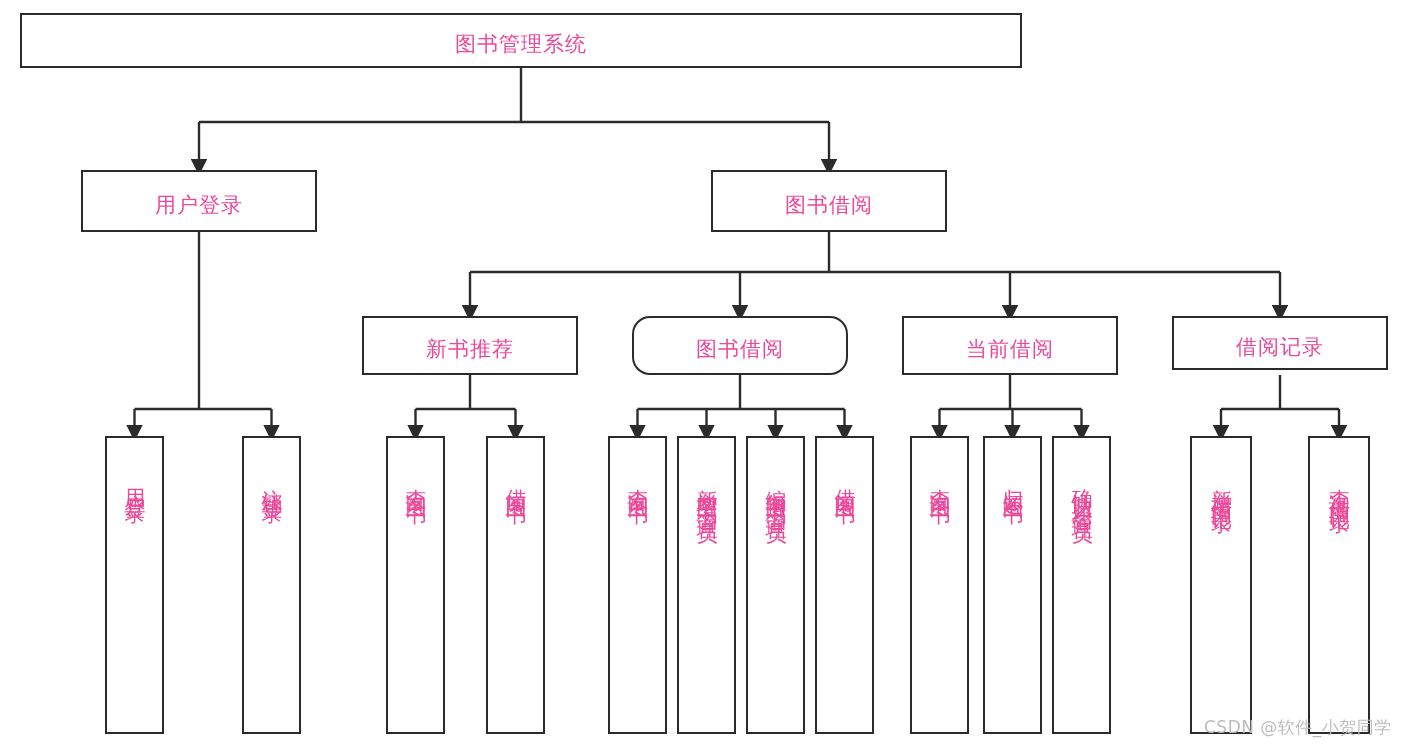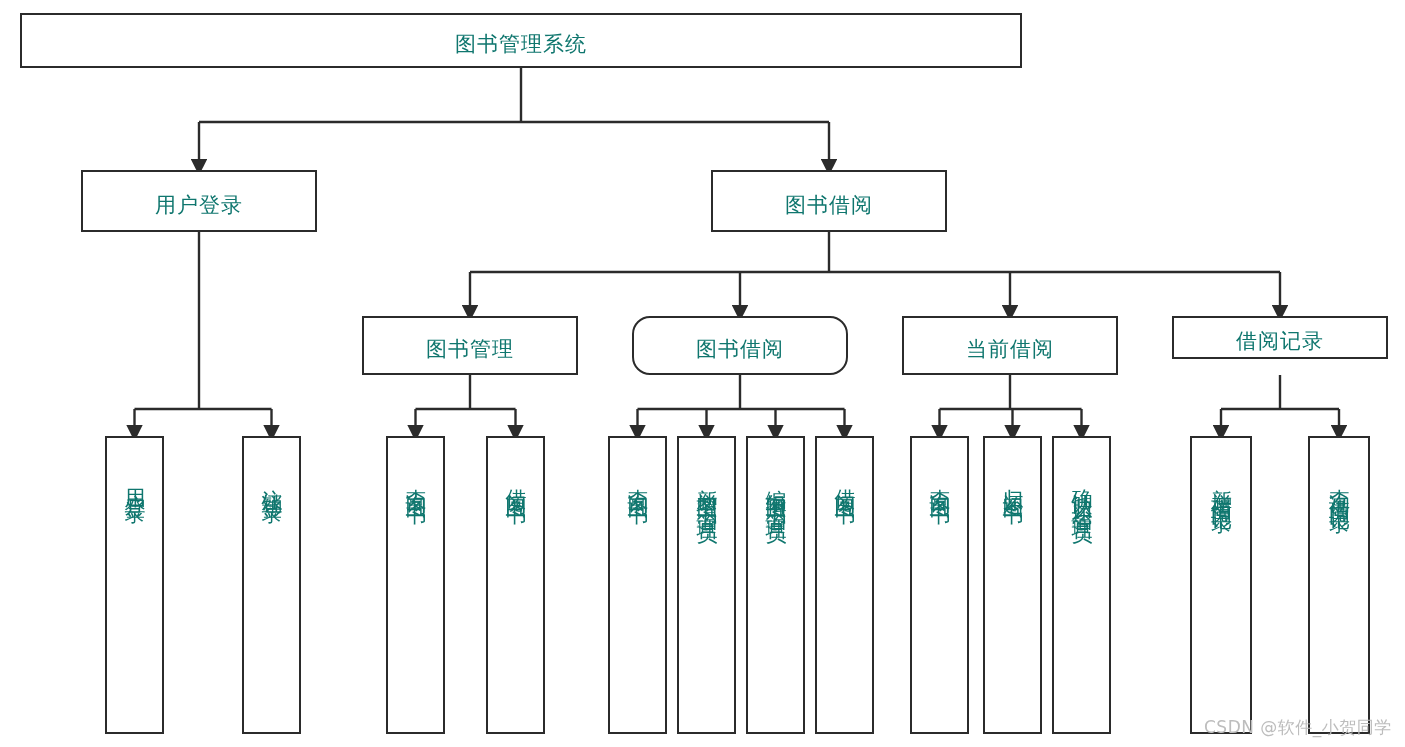--- a/index.html
+++ b/index.html
@@ -23,21 +23,21 @@
     display: flex;
     align-items: center;
     justify-content: center;
     color: #1a1a1a;
   }
   .node-label {
     font-size: 21px;
     line-height: 1.15;
     letter-spacing: 1px;
     white-space: nowrap;
-    color: #0f766e;
+    color: #ec4899;
     margin-top: 8px;
   }
   .node.vertical {
     align-items: flex-start;
     justify-content: center;
     padding-top: 26px;
   }
   .node.vertical .node-label {
     writing-mode: vertical-rl;
     text-orientation: upright;
@@ -123,29 +123,29 @@
   </div>
 
   <div id="dynamic-nodes">
       <div class="node" style="left: 81px; top: 170px; width: 236px; height: 62px;">
         <span class="node-label">用户登录</span>
       </div>
       <div class="node" style="left: 711px; top: 170px; width: 236px; height: 62px;">
         <span class="node-label">图书借阅</span>
       </div>
       <div class="node" style="left: 362px; top: 316px; width: 216px; height: 59px;">
-        <span class="node-label">图书管理</span>
+        <span class="node-label">新书推荐</span>
       </div>
       <div class="node" style="left: 632px; top: 316px; width: 216px; height: 59px; border-radius: 18px;">
         <span class="node-label">图书借阅</span>
       </div>
       <div class="node" style="left: 902px; top: 316px; width: 216px; height: 59px; text-align: right;">
         <span class="node-label">当前借阅</span>
       </div>
-      <div class="node" style="left: 1172px; top: 316px; width: 216px; height: 43px;">
+      <div class="node" style="left: 1172px; top: 316px; width: 216px; height: 54px;">
         <span class="node-label">借阅记录</span>
       </div>
       <div class="node vertical" style="left: 105px; top: 436px; width: 59px; height: 298px;">
         <span class="node-label">用户登录</span>
       </div>
       <div class="node vertical" style="left: 242px; top: 436px; width: 59px; height: 298px;">
         <span class="node-label">注销登录</span>
       </div>
       <div class="node vertical" style="left: 386px; top: 436px; width: 59px; height: 298px;">
         <span class="node-label">查询图书</span>

